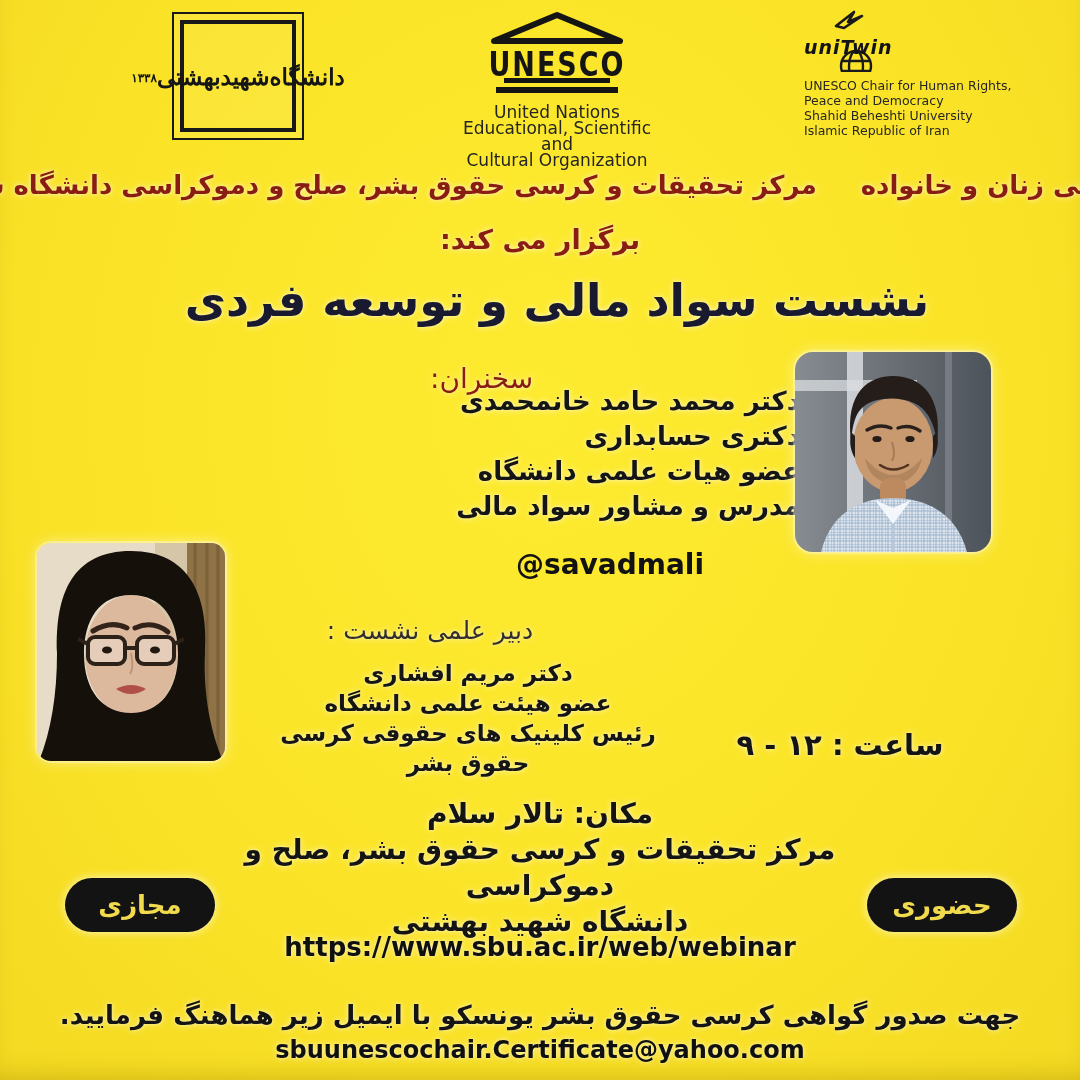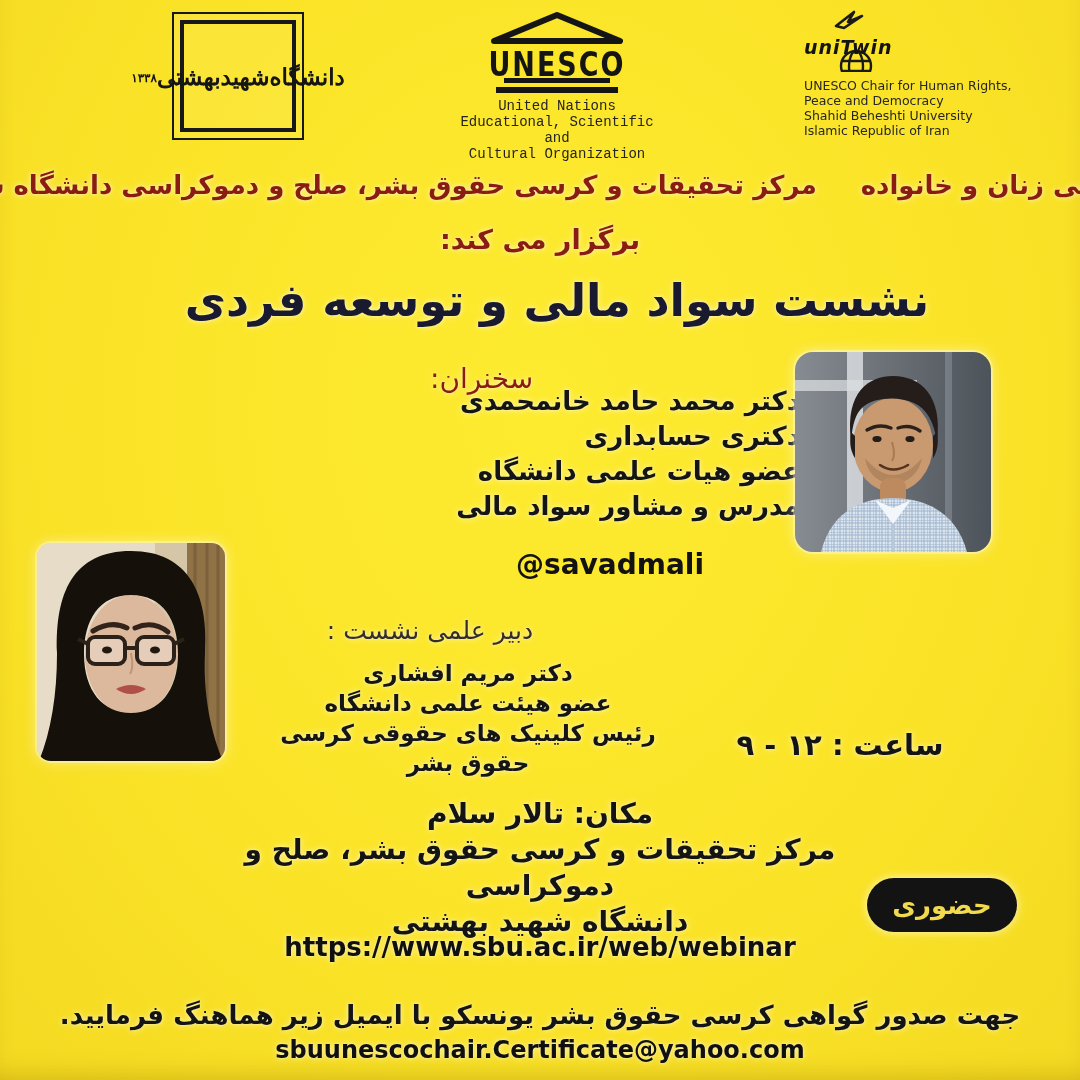--- a/index.html
+++ b/index.html
@@ -27,21 +27,21 @@
   .sbu-inner{
     width:108px;height:104px;border:4px solid #181818;
     display:flex;flex-direction:row;align-items:center;justify-content:center;
     font-family:"DejaVu Serif", serif;font-weight:bold;color:#151515;
     line-height:1.0;text-align:center;
   }
   .sbu-word{font-size:23px;}
   .sbu-year{font-size:12px;margin-top:3px;letter-spacing:2px;}
 
   .unesco-wrap{left:452px;top:10px;width:210px;text-align:center;color:#1d1d1d;}
-  .unesco-caption{font-size:14px;line-height:16px;color:#242424;font-family:Liberation Mono, monospace;}
+  .unesco-caption{font-size:17px;line-height:16px;margin-top:6px;color:#242424;}
 
   .unitwin-wrap{left:800px;top:12px;width:250px;color:#1d1d1d;}
   .unitwin-word{
     position:absolute;left:4px;top:24px;font-size:19px;font-weight:bold;
     font-style:italic;letter-spacing:1px;color:#141414;
   }
   .unitwin-caption{position:absolute;left:4px;top:66px;font-size:12.5px;line-height:15px;color:#262626;}
 
   
   .org-line{
@@ -240,20 +240,21 @@
   </div>
 
   <div class="abs time-line rtl glow">ساعت : ۱۲ - ۹</div>
 
   <div class="abs location rtl glow">
     <div>مکان: تالار سلام</div>
     <div>مرکز تحقیقات و کرسی حقوق بشر، صلح و دموکراسی</div>
     <div>دانشگاه شهید بهشتی</div>
   </div>
 
+  <button class="abs pill pill-virtual rtl">مجازی</button>
   <button class="abs pill pill-inperson rtl">حضوری</button>
 
   <div class="abs link-line rtl">
     <span class="link-url glow">https://www.sbu.ac.ir/web/webinar</span>
   </div>
 
   <div class="abs footer-note rtl glow">جهت صدور گواهی کرسی حقوق بشر یونسکو با ایمیل زیر هماهنگ فرمایید.</div>
   <div class="abs footer-email glow">sbuunescochair.Certificate@yahoo.com</div>
 
 </div>

